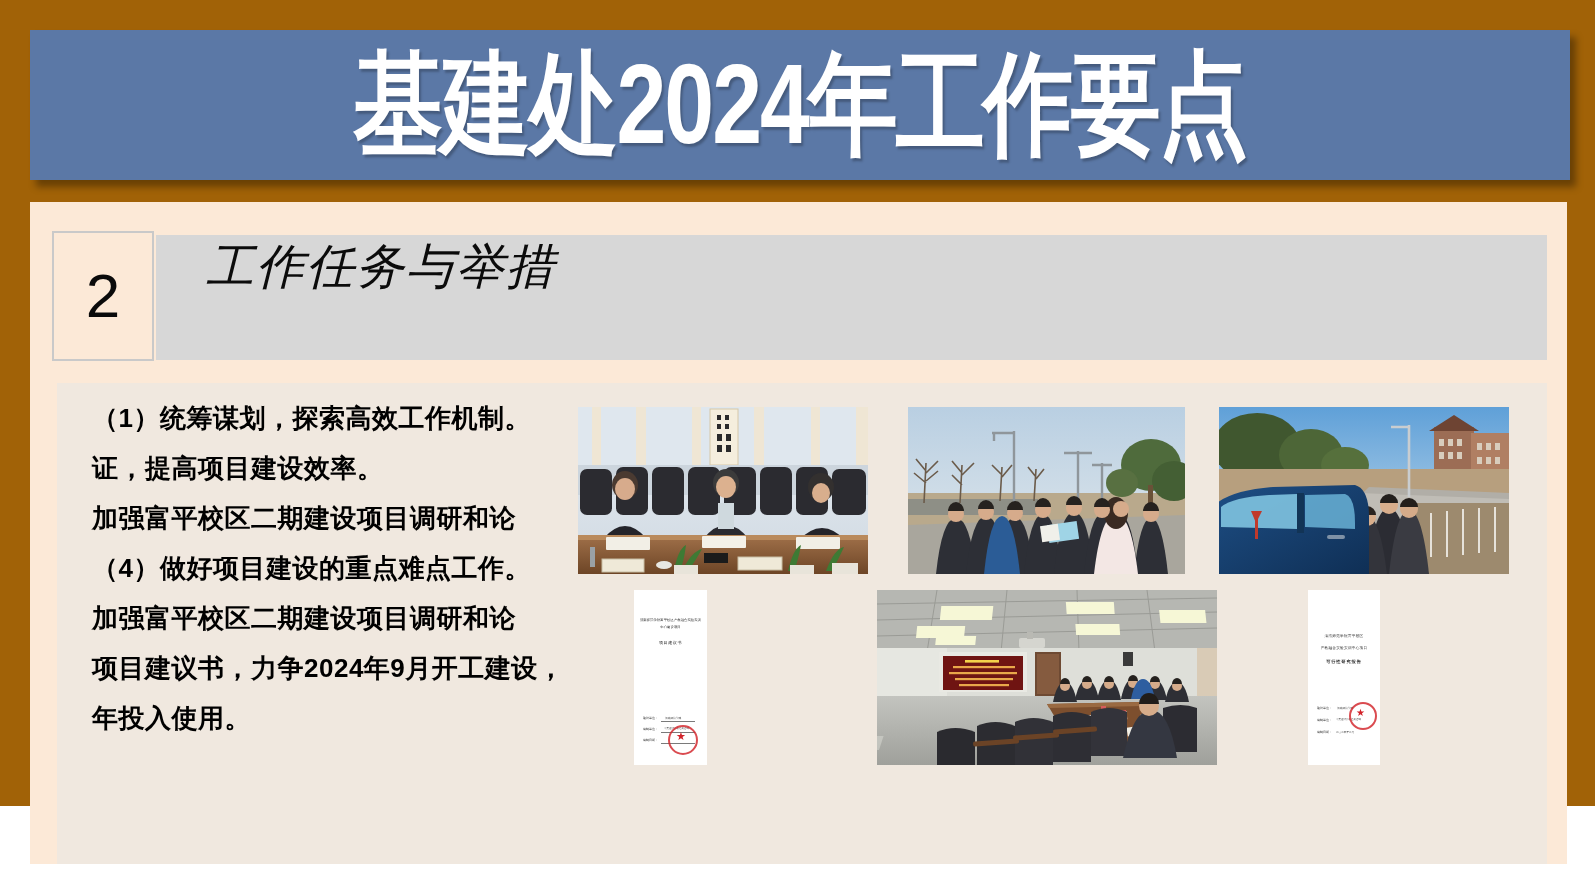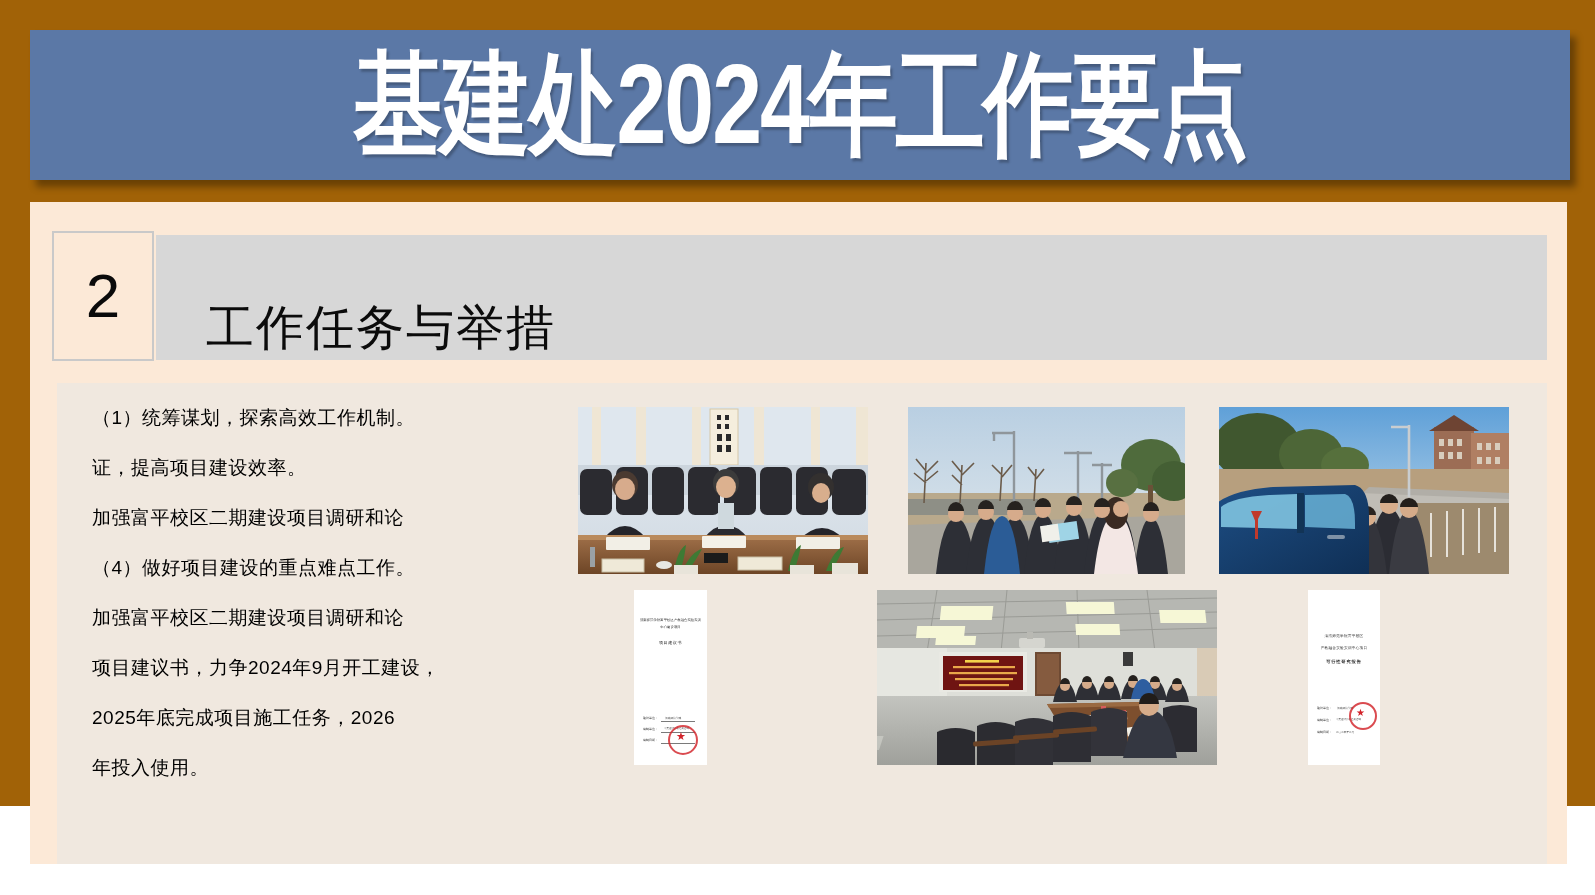--- a/index.html
+++ b/index.html
@@ -35,37 +35,37 @@
     position:absolute;left:22px;top:29px;width:102px;height:130px;
     background:#fce9d7;border:2px solid #c9c9c9;box-sizing:border-box;
     display:flex;align-items:center;justify-content:center;
   }
   .sec-num{
     font-size:62px;color:#0a0a0a;font-weight:normal;line-height:1;
     font-family:"Liberation Sans","DejaVu Sans",sans-serif;
   }
   .sec-bar{
     position:absolute;left:126px;top:33px;width:1391px;height:125px;
-    background:#d7d7d7;display:flex;align-items:flex-end;
+    background:#d7d7d7;display:flex;align-items:flex-start;font-style:italic;
   }
   .sec-title{
     margin-left:50px;font-size:48px;color:#0b0b0b;font-weight:normal;
     letter-spacing:2px;white-space:nowrap;
   }
 
   
   .body-panel{
     position:absolute;left:27px;top:181px;width:1490px;height:481px;
     background:#f0e8df;
   }
 
   
   .body-text{
     position:absolute;left:35px;top:10px;width:510px;
-    font-size:19px;font-weight:normal;color:#000000;
+    font-size:26px;font-weight:bold;color:#000000;
     line-height:50px;letter-spacing:0.5px;
   }
   .body-text p{margin:0;}
 
   
   .photo{position:absolute;overflow:hidden;background:#cfd6dd;}
   .photo svg{display:block;width:100%;height:100%;}
 
   
   .docscan{position:absolute;background:#ffffff;overflow:hidden;
@@ -99,21 +99,20 @@
 
     <div class="body-panel">
 
       <div class="body-text">
         <p>（1）统筹谋划，探索高效工作机制。</p>
         <p>证，提高项目建设效率。</p>
         <p>加强富平校区二期建设项目调研和论</p>
         <p>（4）做好项目建设的重点难点工作。</p>
         <p>加强富平校区二期建设项目调研和论</p>
         <p>项目建议书，力争2024年9月开工建设，</p>
-        <p>2025年底完成项目施工任务，2026</p>
         <p>年投入使用。</p>
       </div>
 
       <div class="photo" style="left:521px;top:24px;width:290px;height:167px;">
         <svg viewBox="0 0 290 167" preserveAspectRatio="none">
           <defs>
             <linearGradient id="mrWin" x1="0" y1="0" x2="0" y2="1">
               <stop offset="0%" stop-color="#e9eef3"></stop>
                 <stop offset="100%" stop-color="#cfd9e2"></stop>
             </linearGradient>

